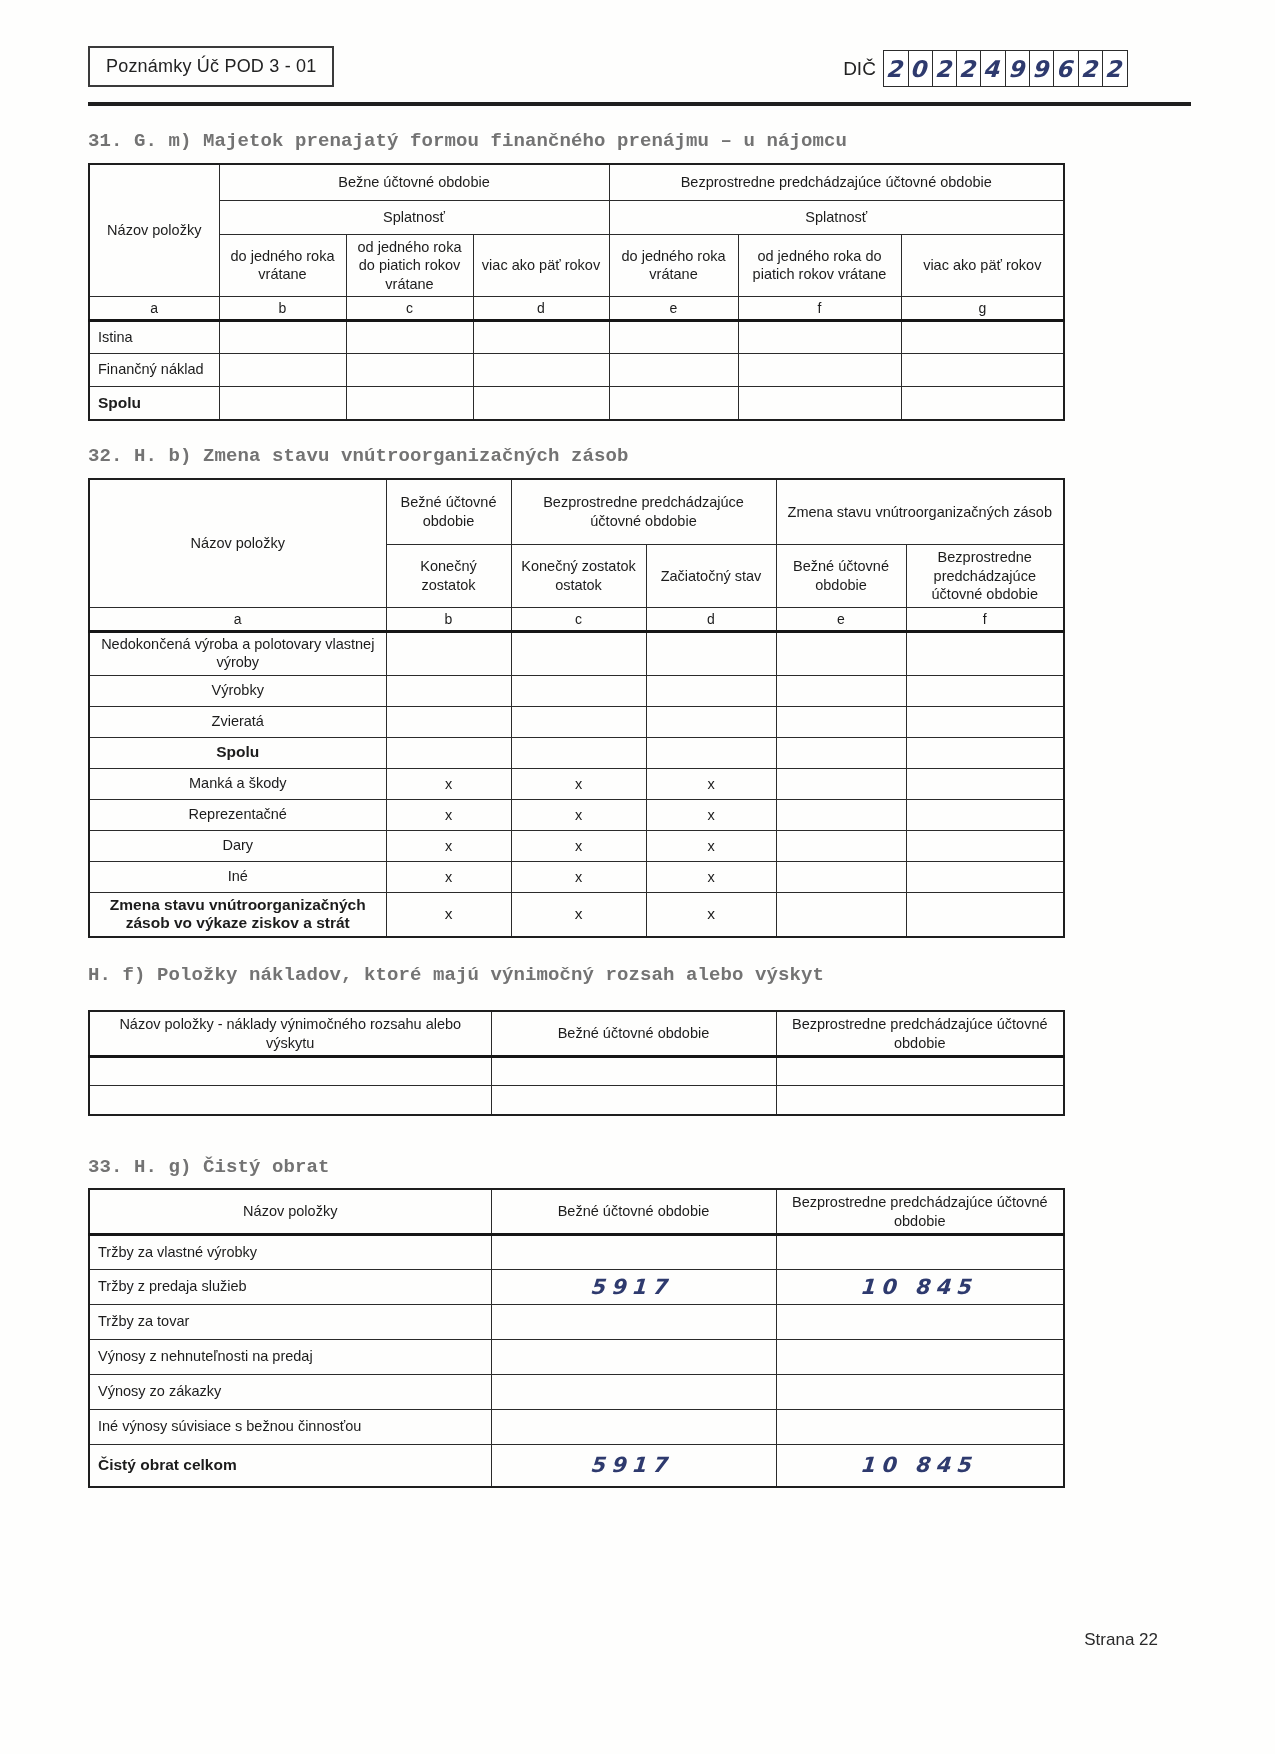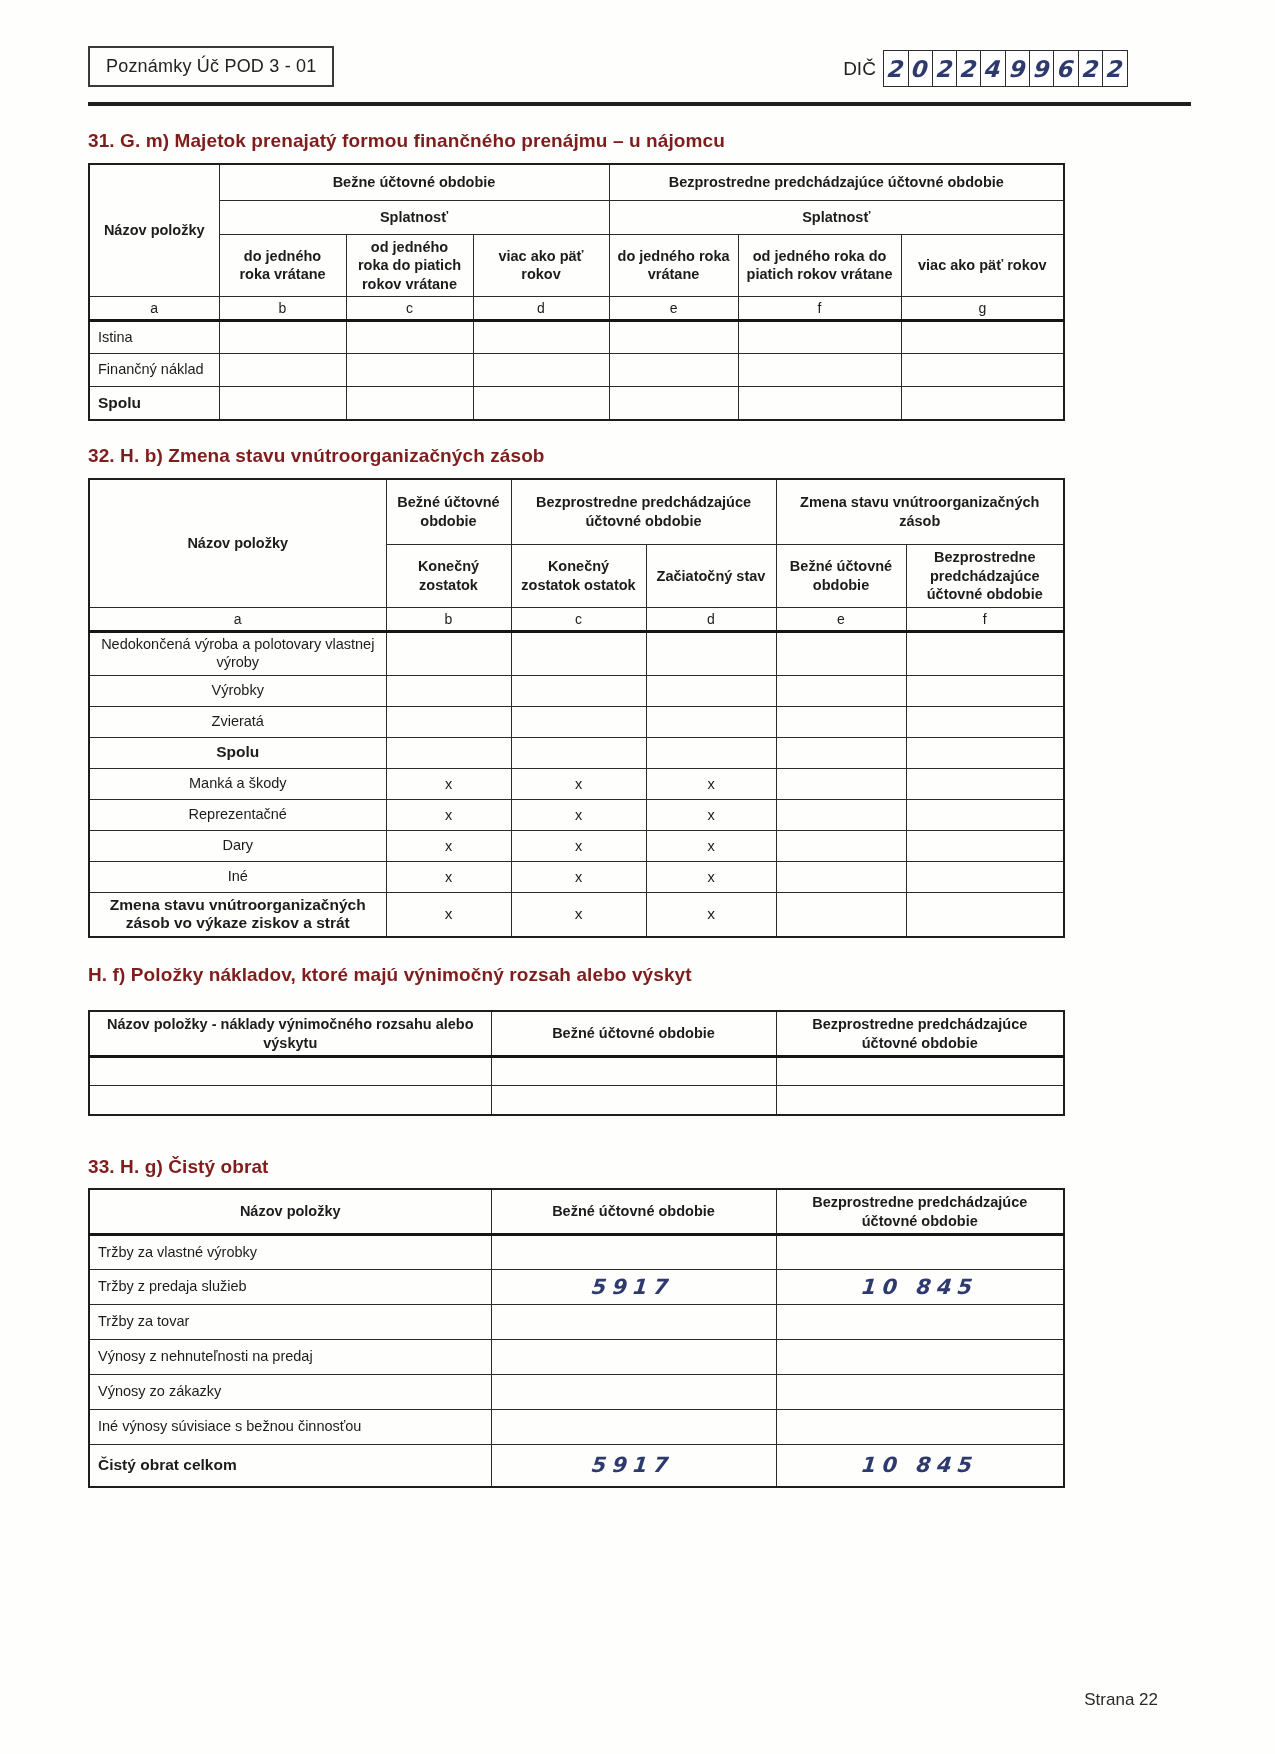--- a/index.html
+++ b/index.html
@@ -23,32 +23,32 @@
     width:26px; height:37px; border:1.7px solid #2c2c2c; margin-left:-1.7px;
     display:flex; align-items:center; justify-content:center;
     font-size:23px; box-sizing:border-box; background:#fff;
   }
   .hand {
     font-family:"DejaVu Sans", sans-serif; font-style:italic; font-weight:600;
     color:#2e3a6e; transform:skewX(-6deg); display:inline-block;
   }
   .rule { width:1103px; height:4px; background:#1f1f1f; margin-top:15px; }
 
-  h2.sec { font-size:19px; font-weight:bold; color:#7f1d1d; margin:24px 0 11px 0; letter-spacing:.1px; }
+  h2.sec { font-size:19px; font-weight:bold; color:#737373; margin:24px 0 11px 0; letter-spacing:.1px;font-family:Liberation Mono, monospace; }
 
   table.tbl {
     border-collapse:collapse; table-layout:fixed; width:975px;
     font-size:14.5px; color:#1c1c1c; background:#fefefd;
     border:2.4px solid #1e1e1e;
   }
   table.tbl th, table.tbl td {
     border:1.4px solid #2b2b2b; padding:3px 8px; vertical-align:middle;
     overflow:hidden; box-sizing:border-box;
   }
-  table.tbl th { font-weight:bold; text-align:center; line-height:1.28; }
+  table.tbl th { font-weight:normal; text-align:center; line-height:1.28; }
   tr.letters td { text-align:center; height:24px; padding:1px; font-size:14px; }
   tr.letters td { border-bottom:3.2px solid #161616; }
   td.lbl { text-align:left; line-height:1.2; }
   tr.bold td { font-weight:bold; font-size:15.5px; }
   td.xc { text-align:center; font-size:14.5px; }
   td.val { text-align:center; }
   td.val .hand { font-size:21px; letter-spacing:6px; }
 
   .t31 tr.h1 th { height:36px; }
   .t31 tr.h2 th { height:34px; }
@@ -61,21 +61,21 @@
   .t32 tr.tall td { height:44px; }
 
   .thf tr.h1 th { height:46px; border-bottom:3.2px solid #161616; }
   .thf tr.data td { height:29px; }
 
   .t33 tr.h1 th { height:44px; border-bottom:3.2px solid #161616; }
   .t33 tr.data td { height:35px; }
   .t33 tr.total td { height:42px; }
 
   .footer {
-    position:absolute; top:1690px; left:88px; width:1070px;
+    position:absolute; top:1630px; left:88px; width:1070px;
     text-align:right; font-size:17px; color:#2a2a2a;
   }
 </style>
 </head>
 <body>
 
 <div class="page">
 
   <div class="topbar">
     <div class="form-code-box">

